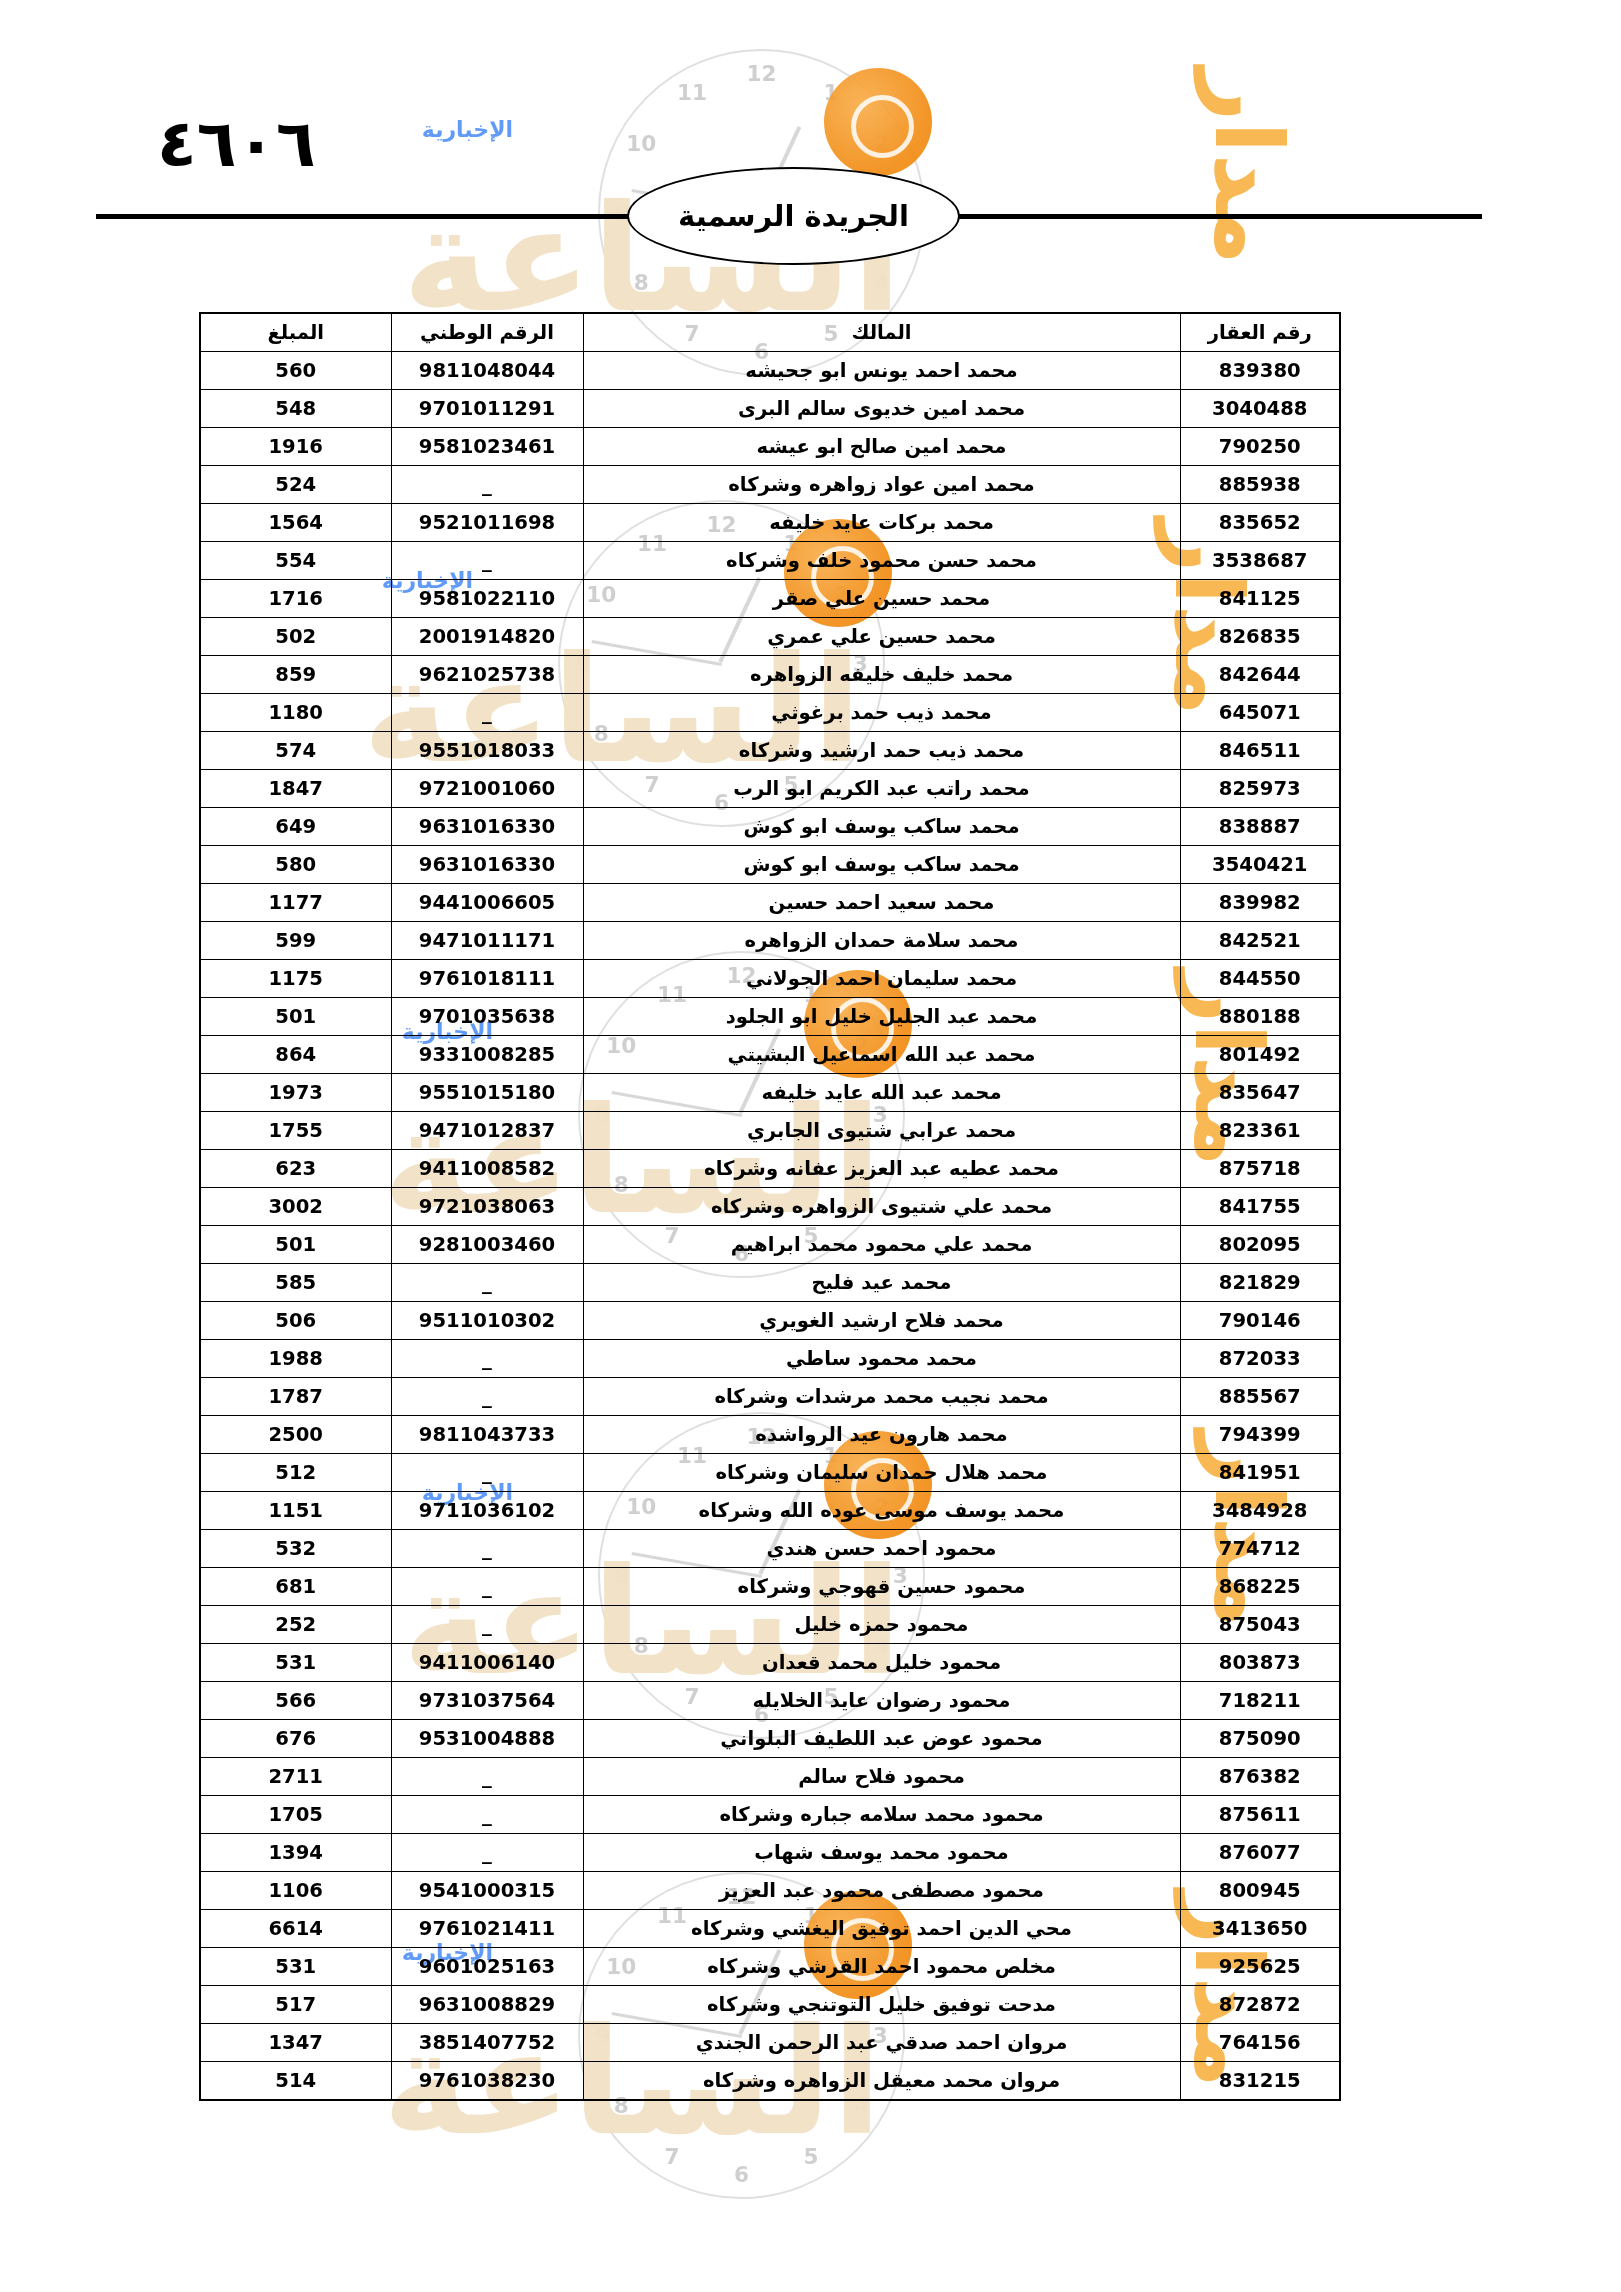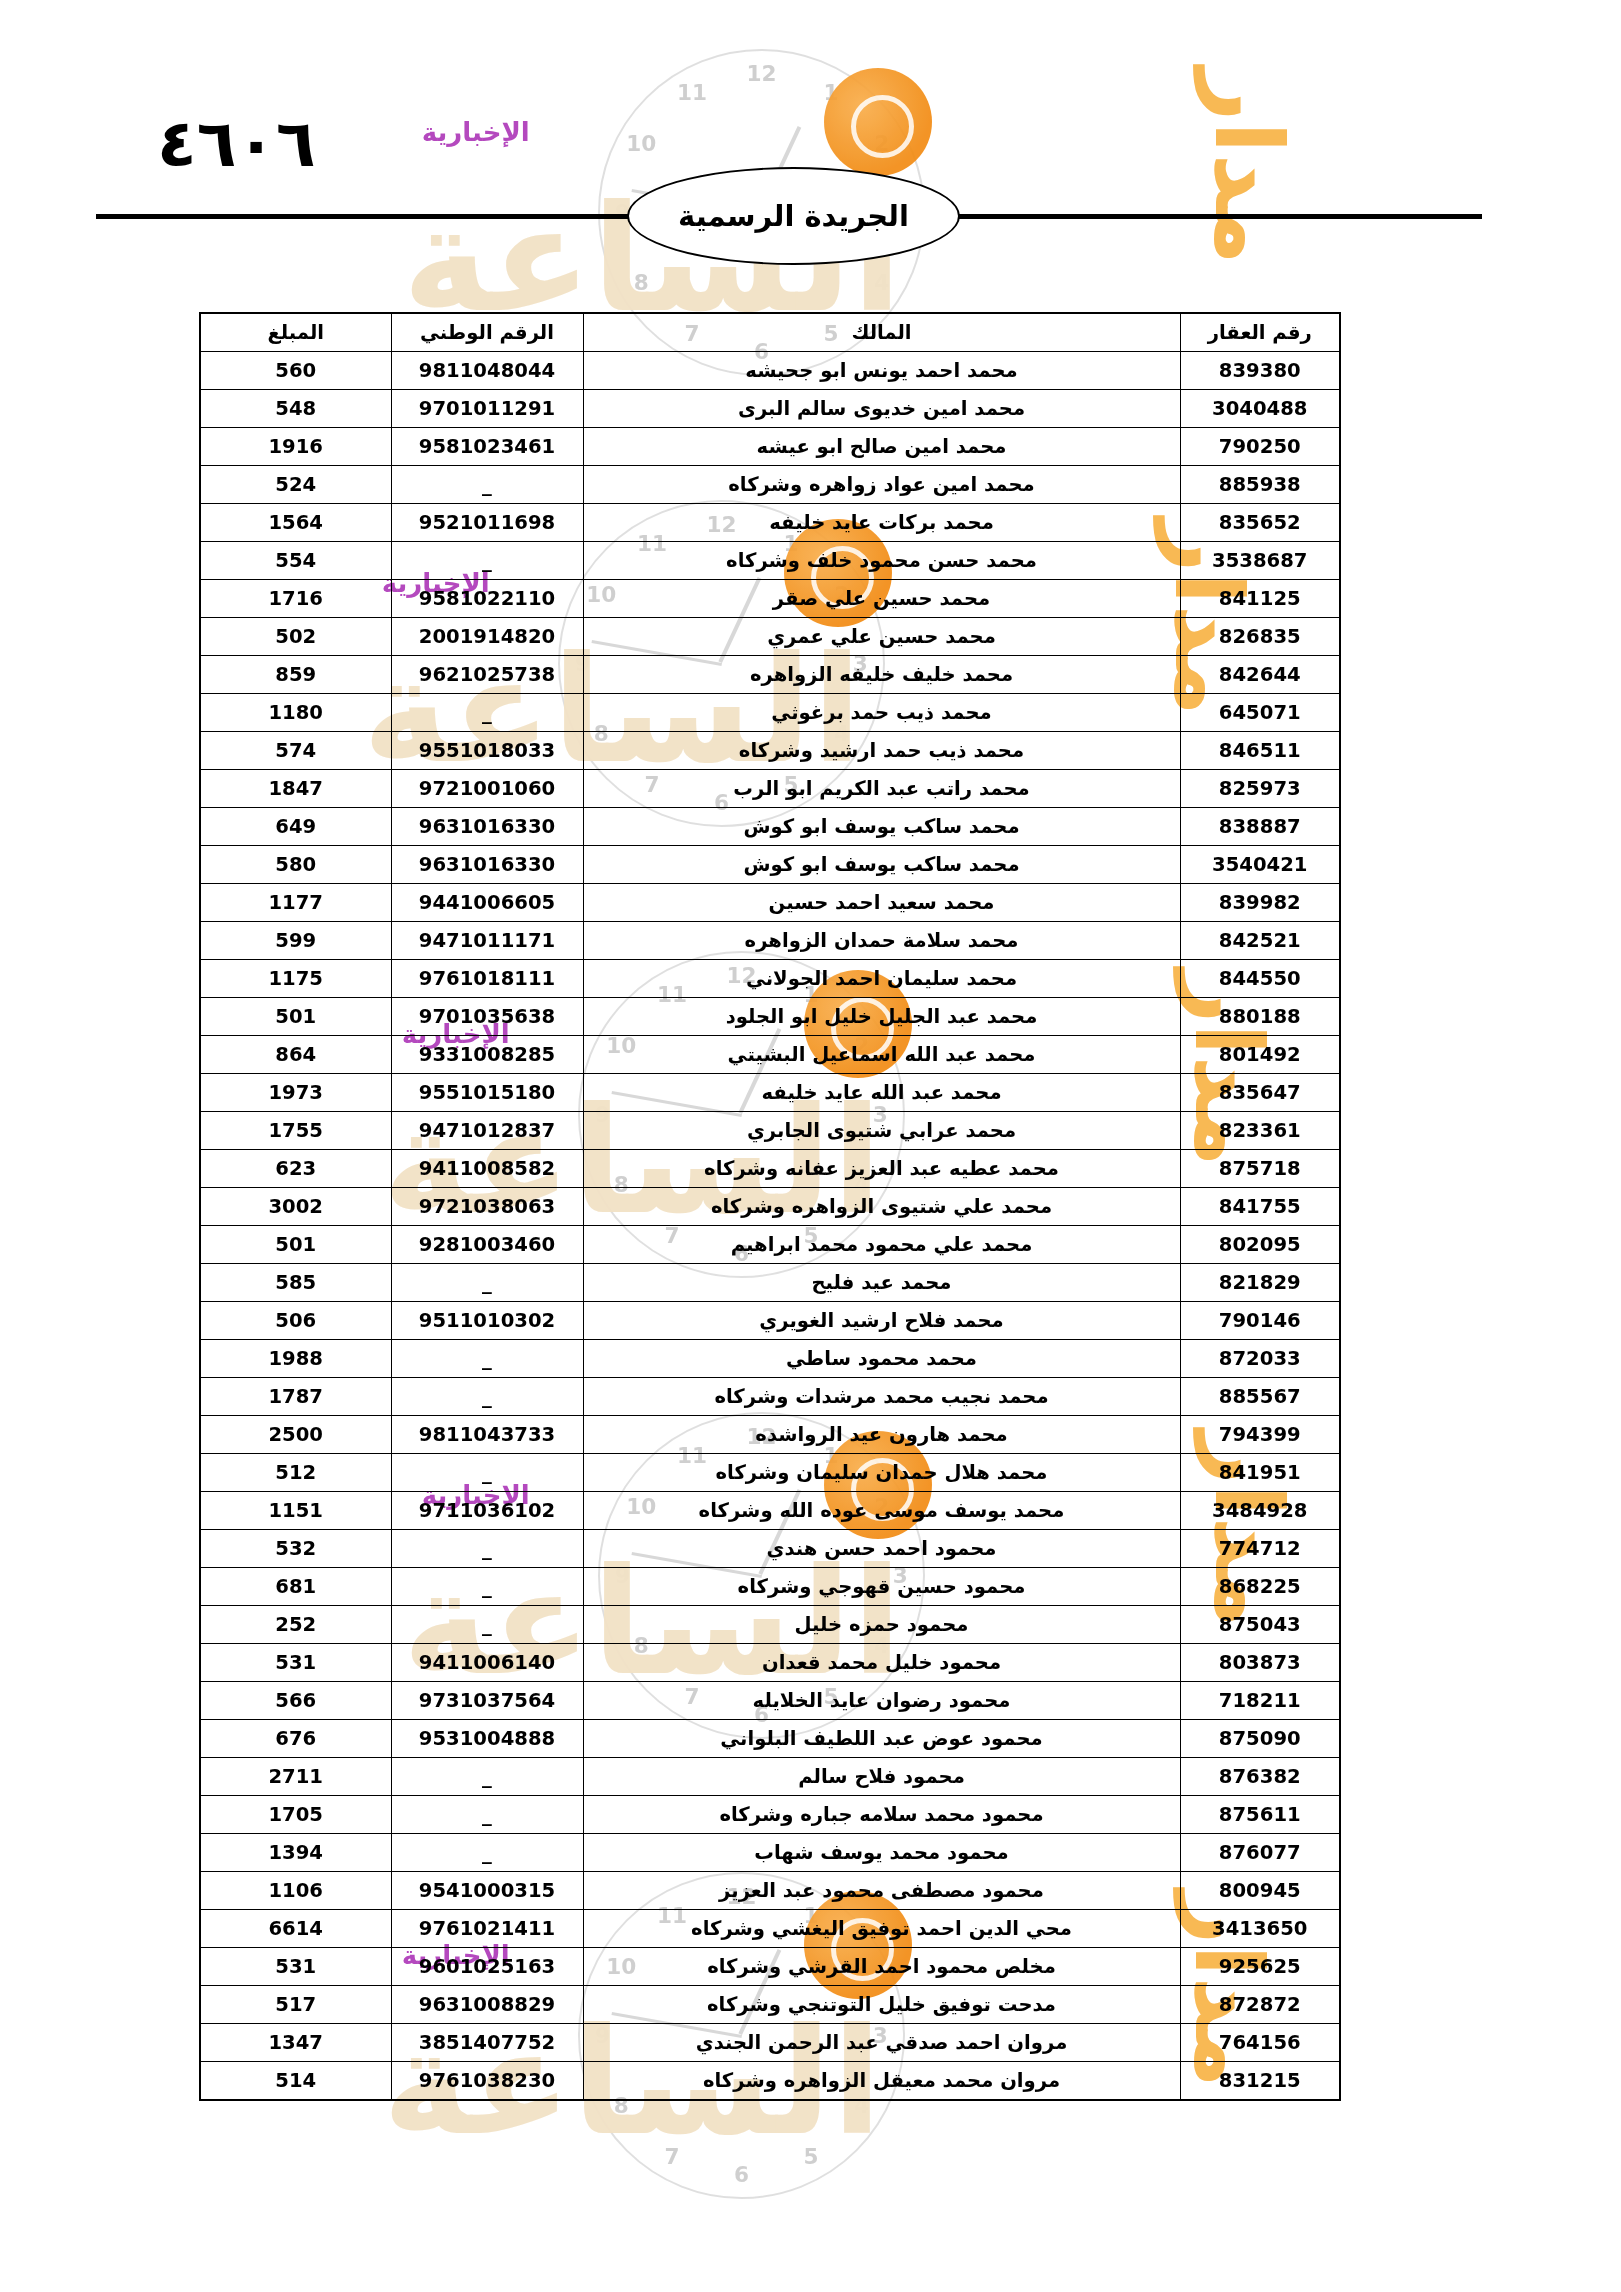--- a/index.html
+++ b/index.html
@@ -39,21 +39,21 @@
     position:absolute;left:-9.8px;top:147px;
     font-size:147px;font-weight:bold;color:#f2e2c6;opacity:.95;line-height:1;
   }
   .wm-side{
     position:absolute;right:-39px;top:29px;
     font-size:93px;font-weight:bold;color:#f6a21c;opacity:.75;
     writing-mode:vertical-rl;line-height:1;
   }
   .wm-sub{
     position:absolute;left:9.8px;top:78px;
-    font-size:26px;font-weight:bold;color:#a21caf;opacity:.8;
+    font-size:22px;font-weight:bold;color:#3b82f6;opacity:.8;
   }
 
   
   .content{position:absolute;inset:0;z-index:1;}
   .page-number{
     position:absolute;left:157px;top:106px;
     font-size:65px;font-weight:bold;color:#000;direction:rtl;
   }
   .head-rule{
     position:absolute;left:96px;top:214px;width:1386px;height:4.9px;background:#000;

